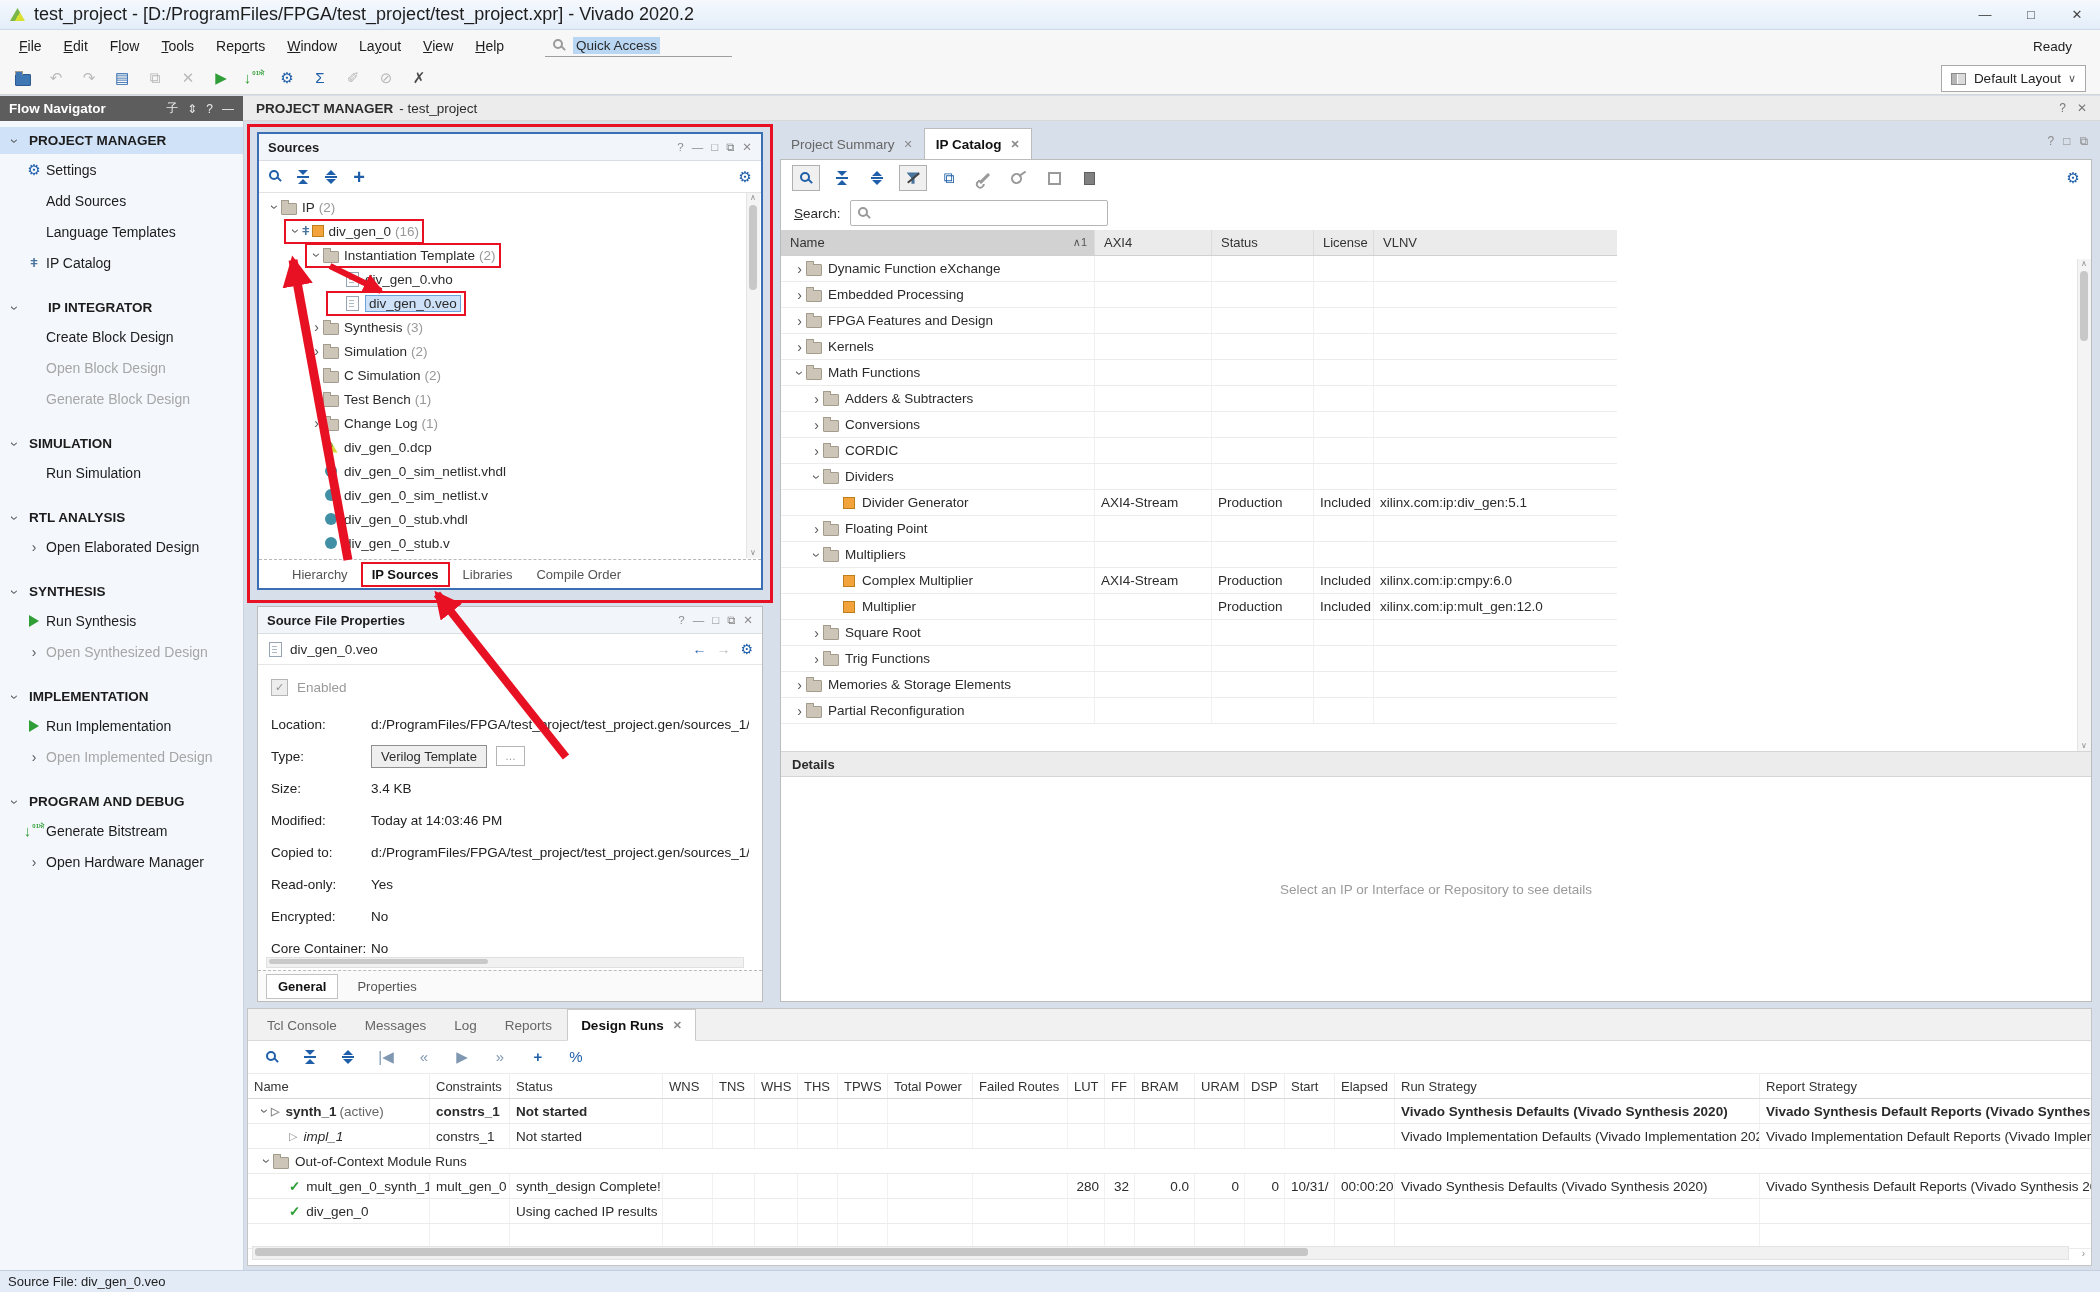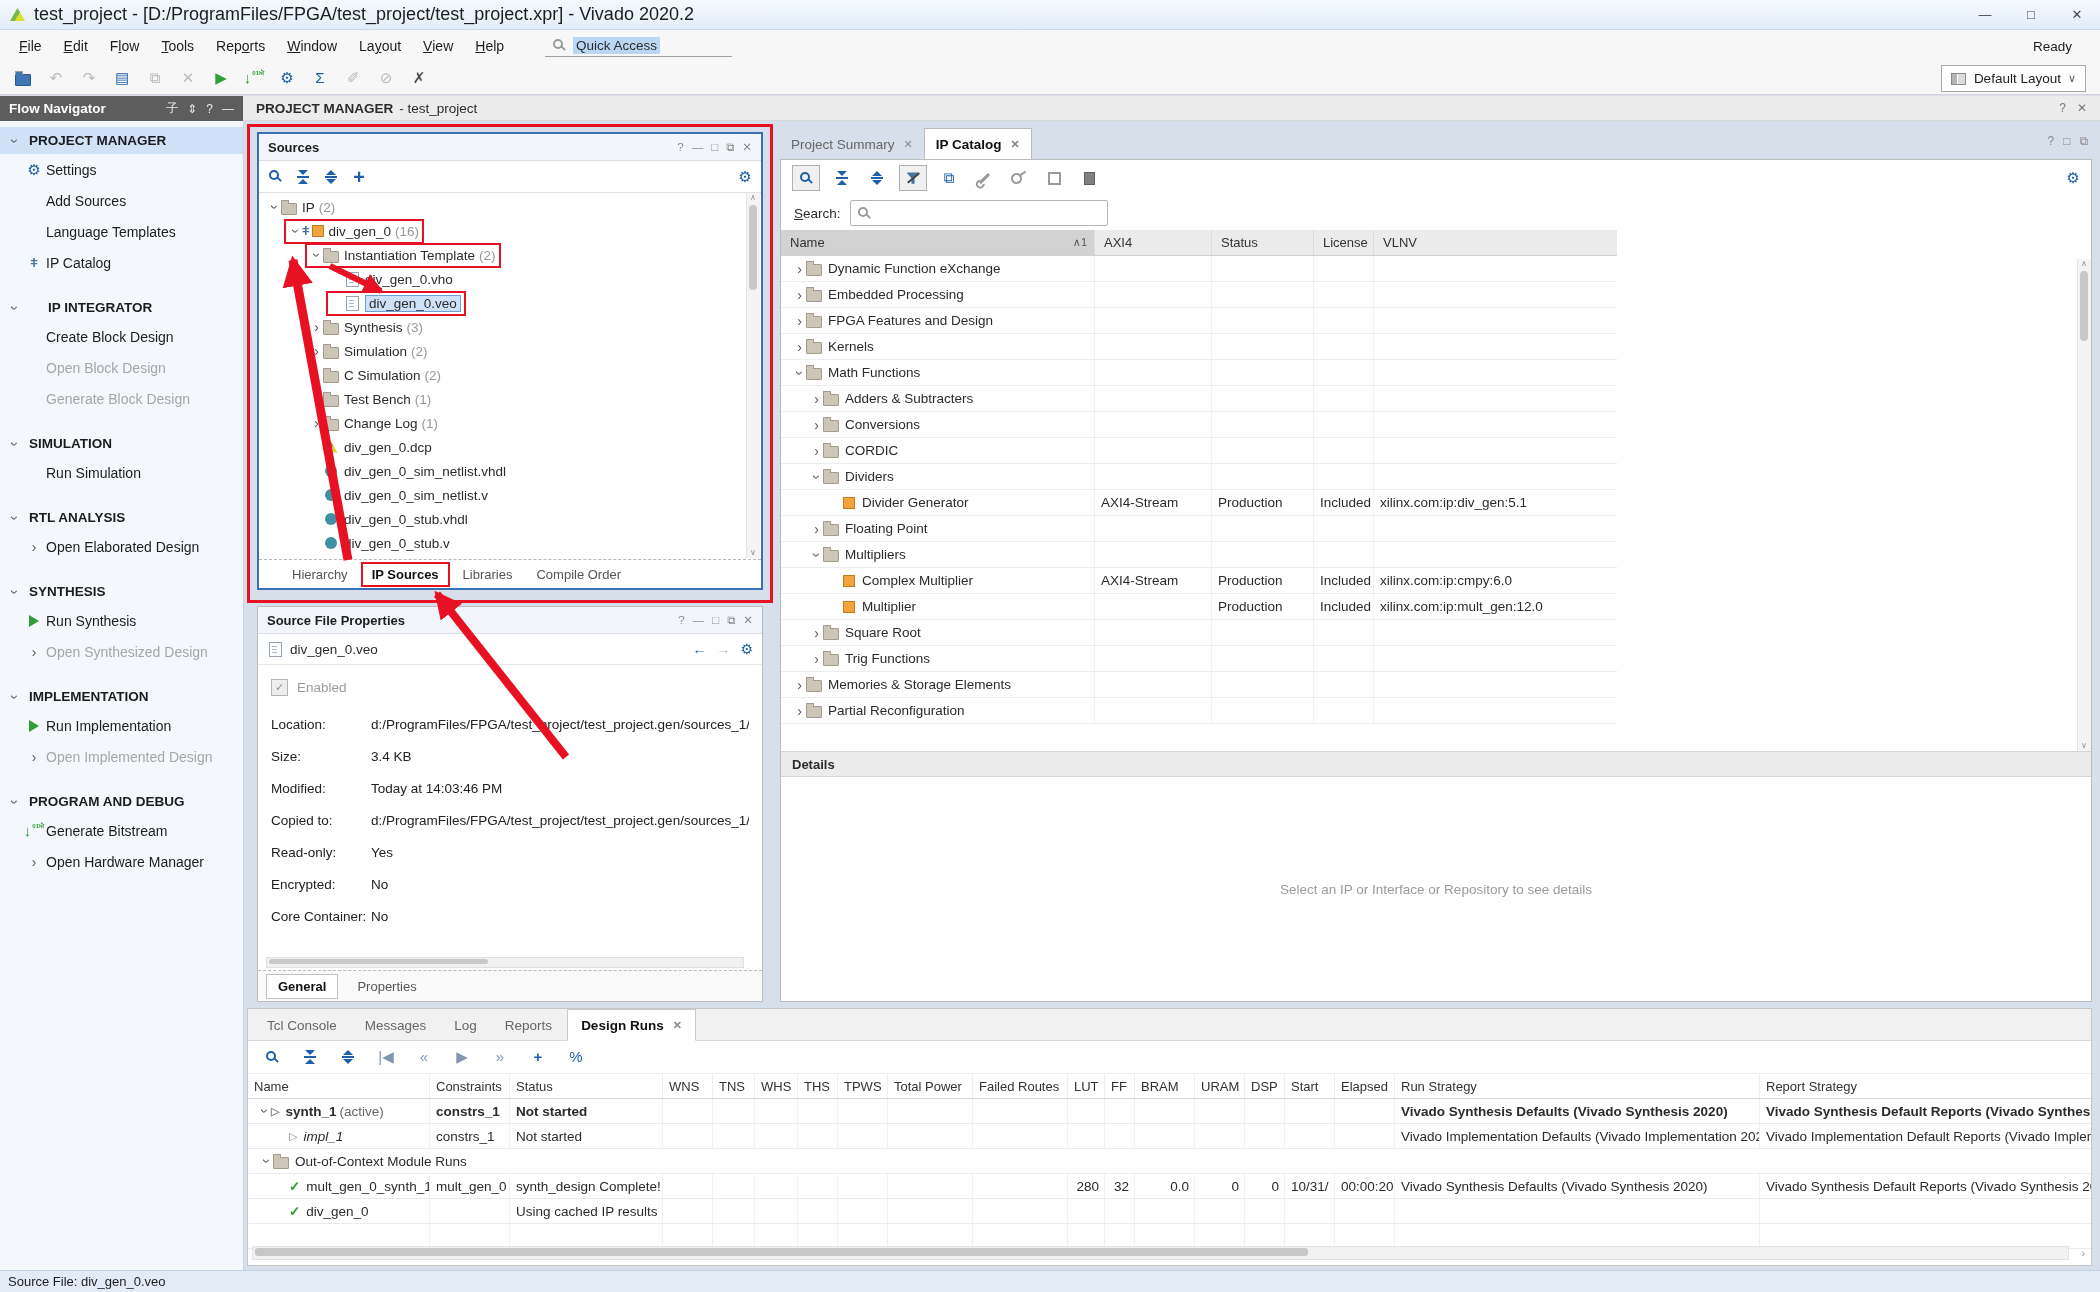--- a/index.html
+++ b/index.html
@@ -604,20 +604,25 @@
     <div class="prop-body" id="prop-body">
         <div class="chkrow">
           <span class="chk">✓</span>
           <span>Enabled</span>
         </div>
         <div class="prow">
           <span class="plab">Location:</span>
           <span class="pval">d:/ProgramFiles/FPGA/test_project/test_project.gen/sources_1/ip/div_</span>
         </div>
         <div class="prow">
+          <span class="plab">Type:</span>
+          <span class="vbtn">Verilog Template</span>
+          <span class="vmore">…</span>
+        </div>
+        <div class="prow">
           <span class="plab">Size:</span>
           <span class="pval">3.4 KB</span>
         </div>
         <div class="prow">
           <span class="plab">Modified:</span>
           <span class="pval">Today at 14:03:46 PM</span>
         </div>
         <div class="prow">
           <span class="plab">Copied to:</span>
           <span class="pval">d:/ProgramFiles/FPGA/test_project/test_project.gen/sources_1/ip/div_</span>

